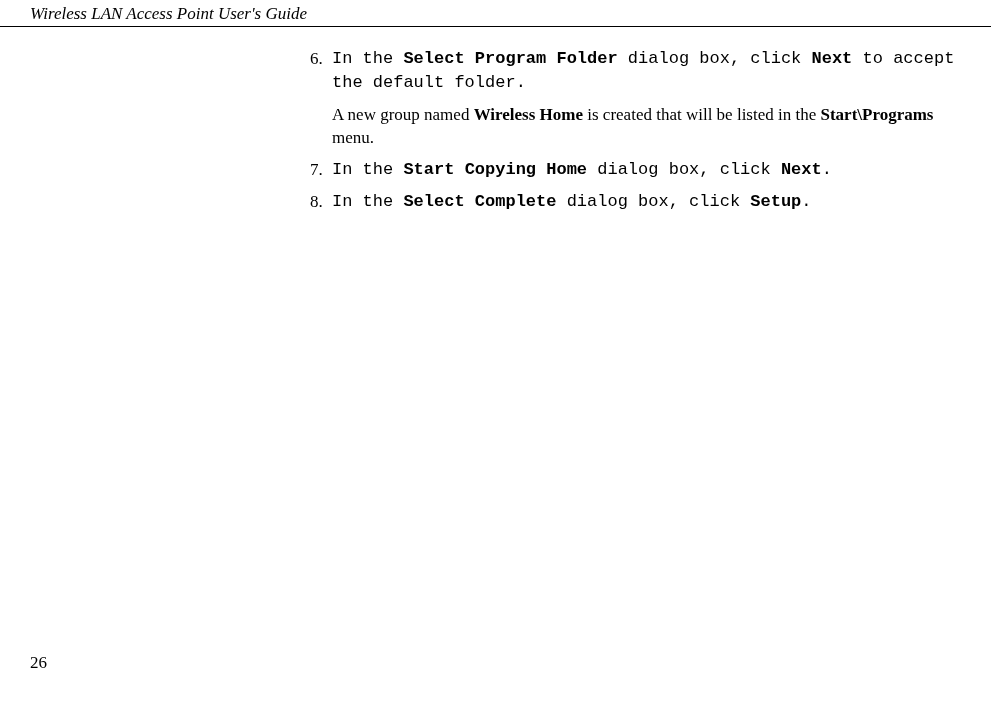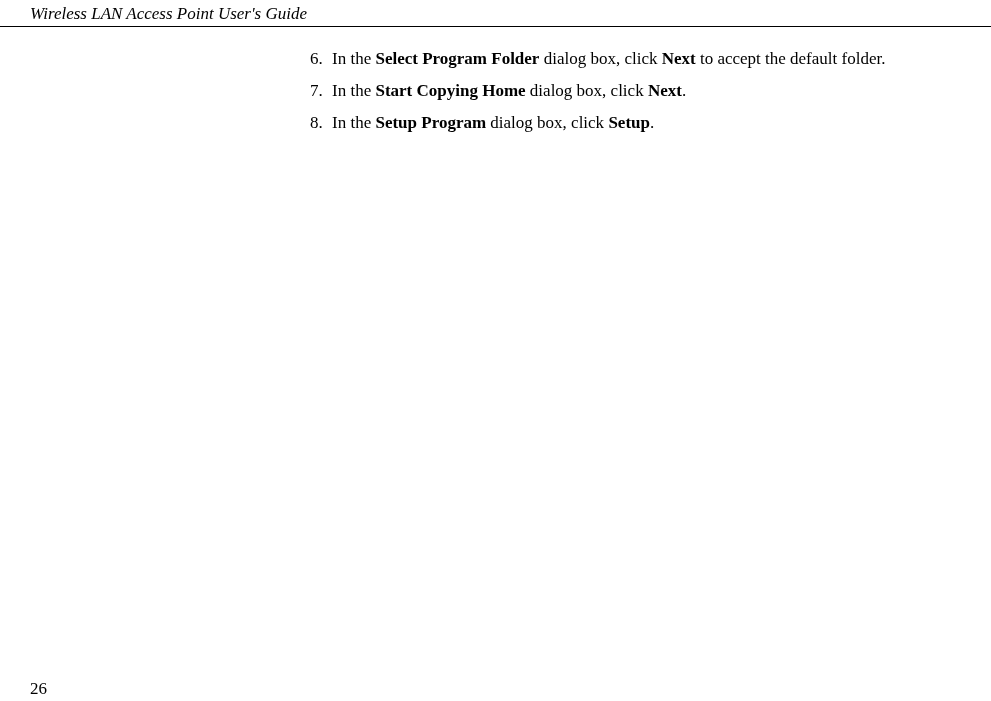--- a/index.html
+++ b/index.html
@@ -29,29 +29,30 @@
     .list-item {
       margin-bottom: 8px;
       display: flex;
     }
     .list-number {
       min-width: 22px;
       flex-shrink: 0;
     }
     .list-text {
       flex: 1;
+      font-family: Liberation Mono, monospace;
     }
     .sub-para {
       margin-top: 6px;
       margin-left: 22px;
       margin-bottom: 8px;
     }
     .page-number {
       position: absolute;
-      bottom: 2px;
+      bottom: 28px;
       left: 30px;
       font-size: 17px;
     }
     b {
       font-weight: bold;
     }
   </style>
 </head>
 <body>
 
@@ -61,30 +62,33 @@
 
 <div class="content">
 
   <div class="list-item">
     <span class="list-number">6.</span>
     <span class="list-text">
       <span>In the </span><b>Select Program Folder</b><span> dialog box, click </span><b>Next</b><span> to accept the default folder.</span>
     </span>
   </div>
 
+  <div class="sub-para">
+    <span>A new group named </span><b>Wireless Home</b><span> is created that will be listed in the </span><b>Start\Programs</b><span> menu.</span>
+  </div>
 
   <div class="list-item">
     <span class="list-number">7.</span>
     <span class="list-text">
       <span>In the </span><b>Start Copying Home</b><span> dialog box, click </span><b>Next</b><span>.</span>
     </span>
   </div>
 
   <div class="list-item">
     <span class="list-number">8.</span>
     <span class="list-text">
-      <span>In the </span><b>Setup Program</b><span> dialog box, click </span><b>Setup</b><span>.</span>
+      <span>In the </span><b>Select Complete</b><span> dialog box, click </span><b>Setup</b><span>.</span>
     </span>
   </div>
 
 </div>
 
 <div class="page-number">26</div>
 
 </body></html>

